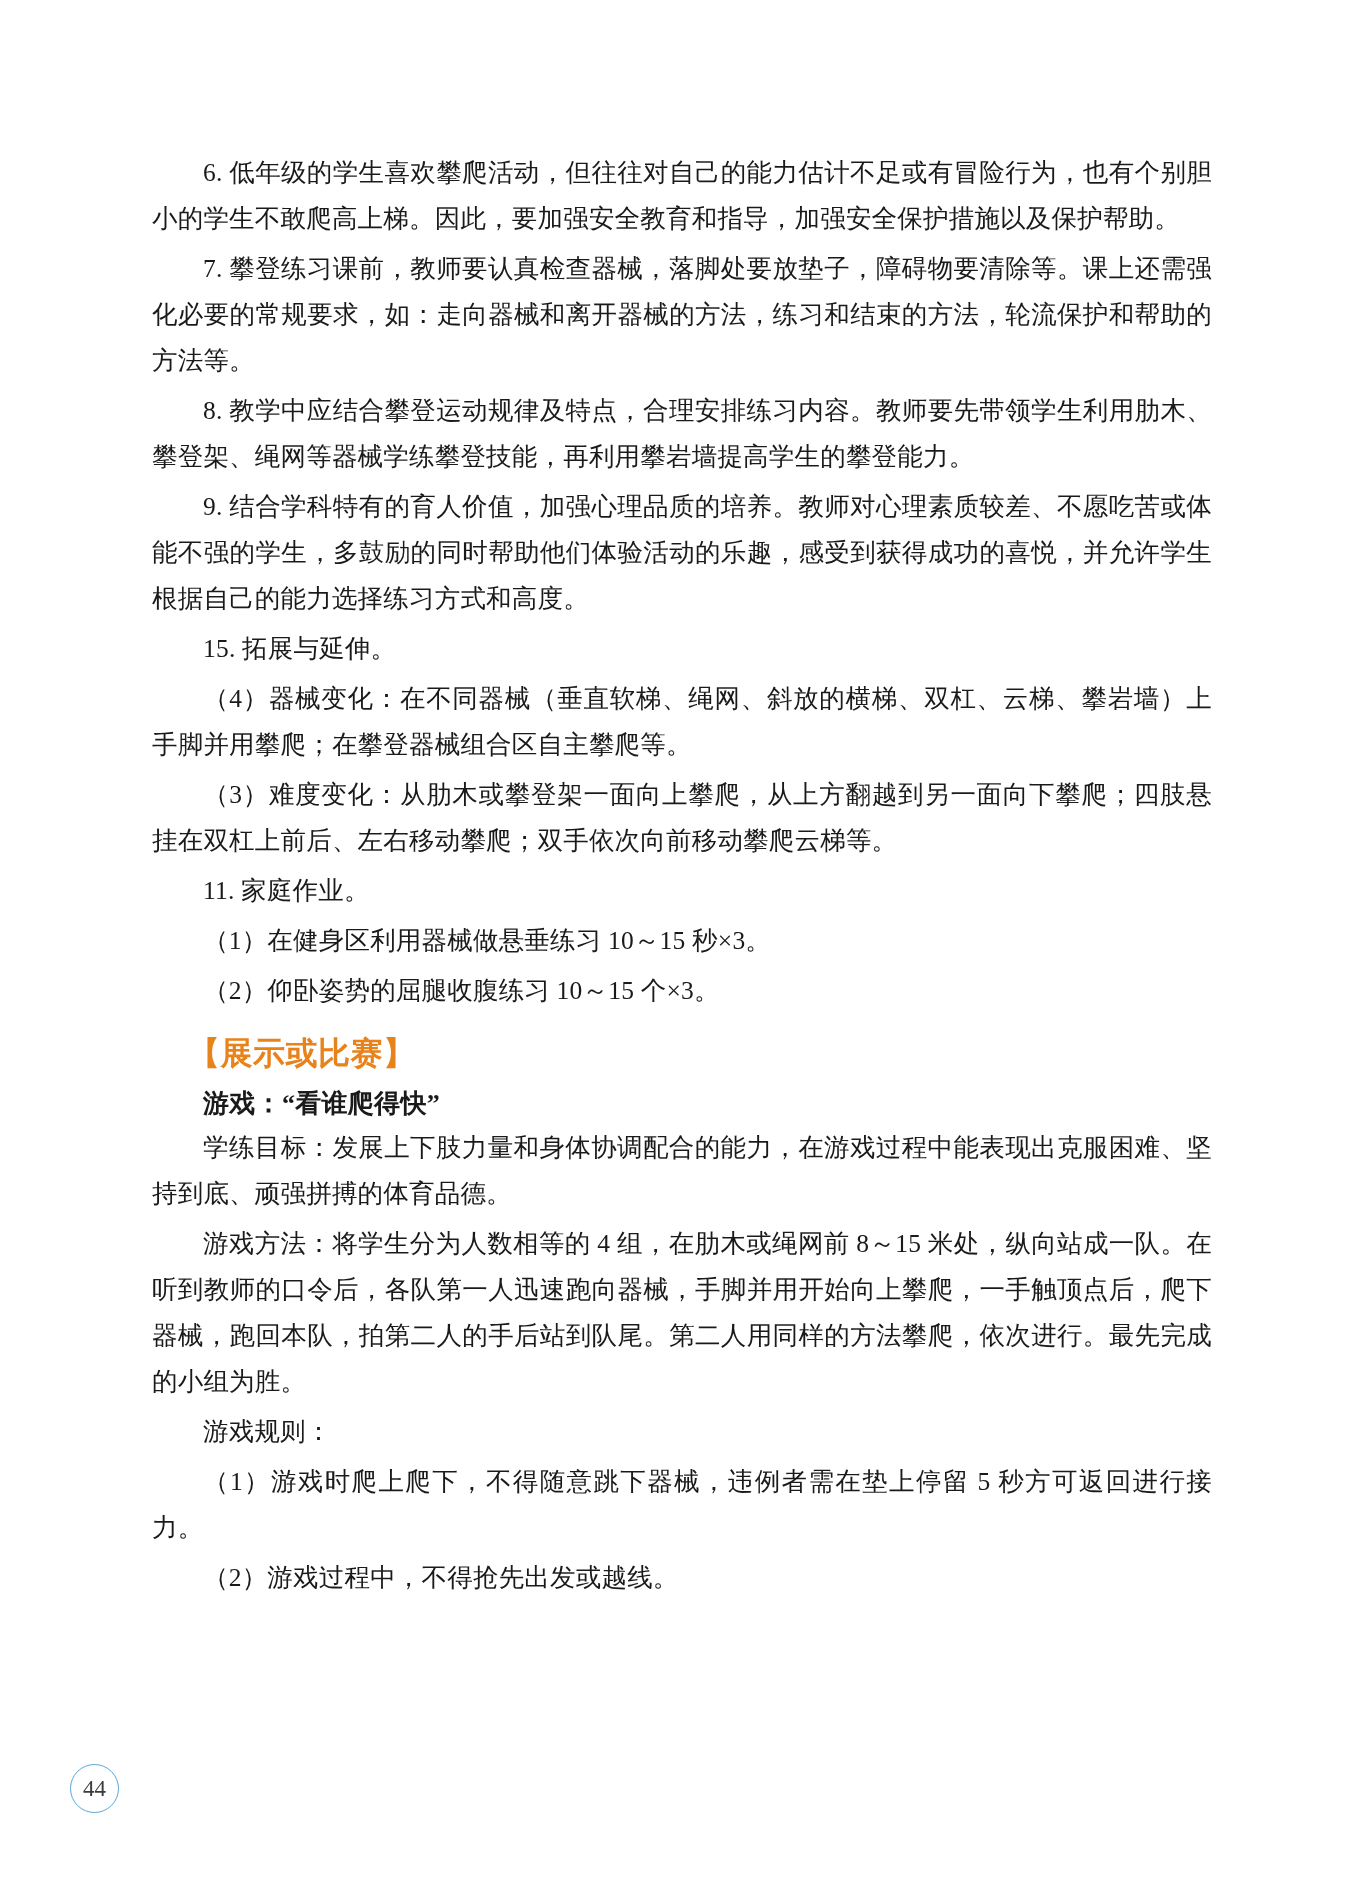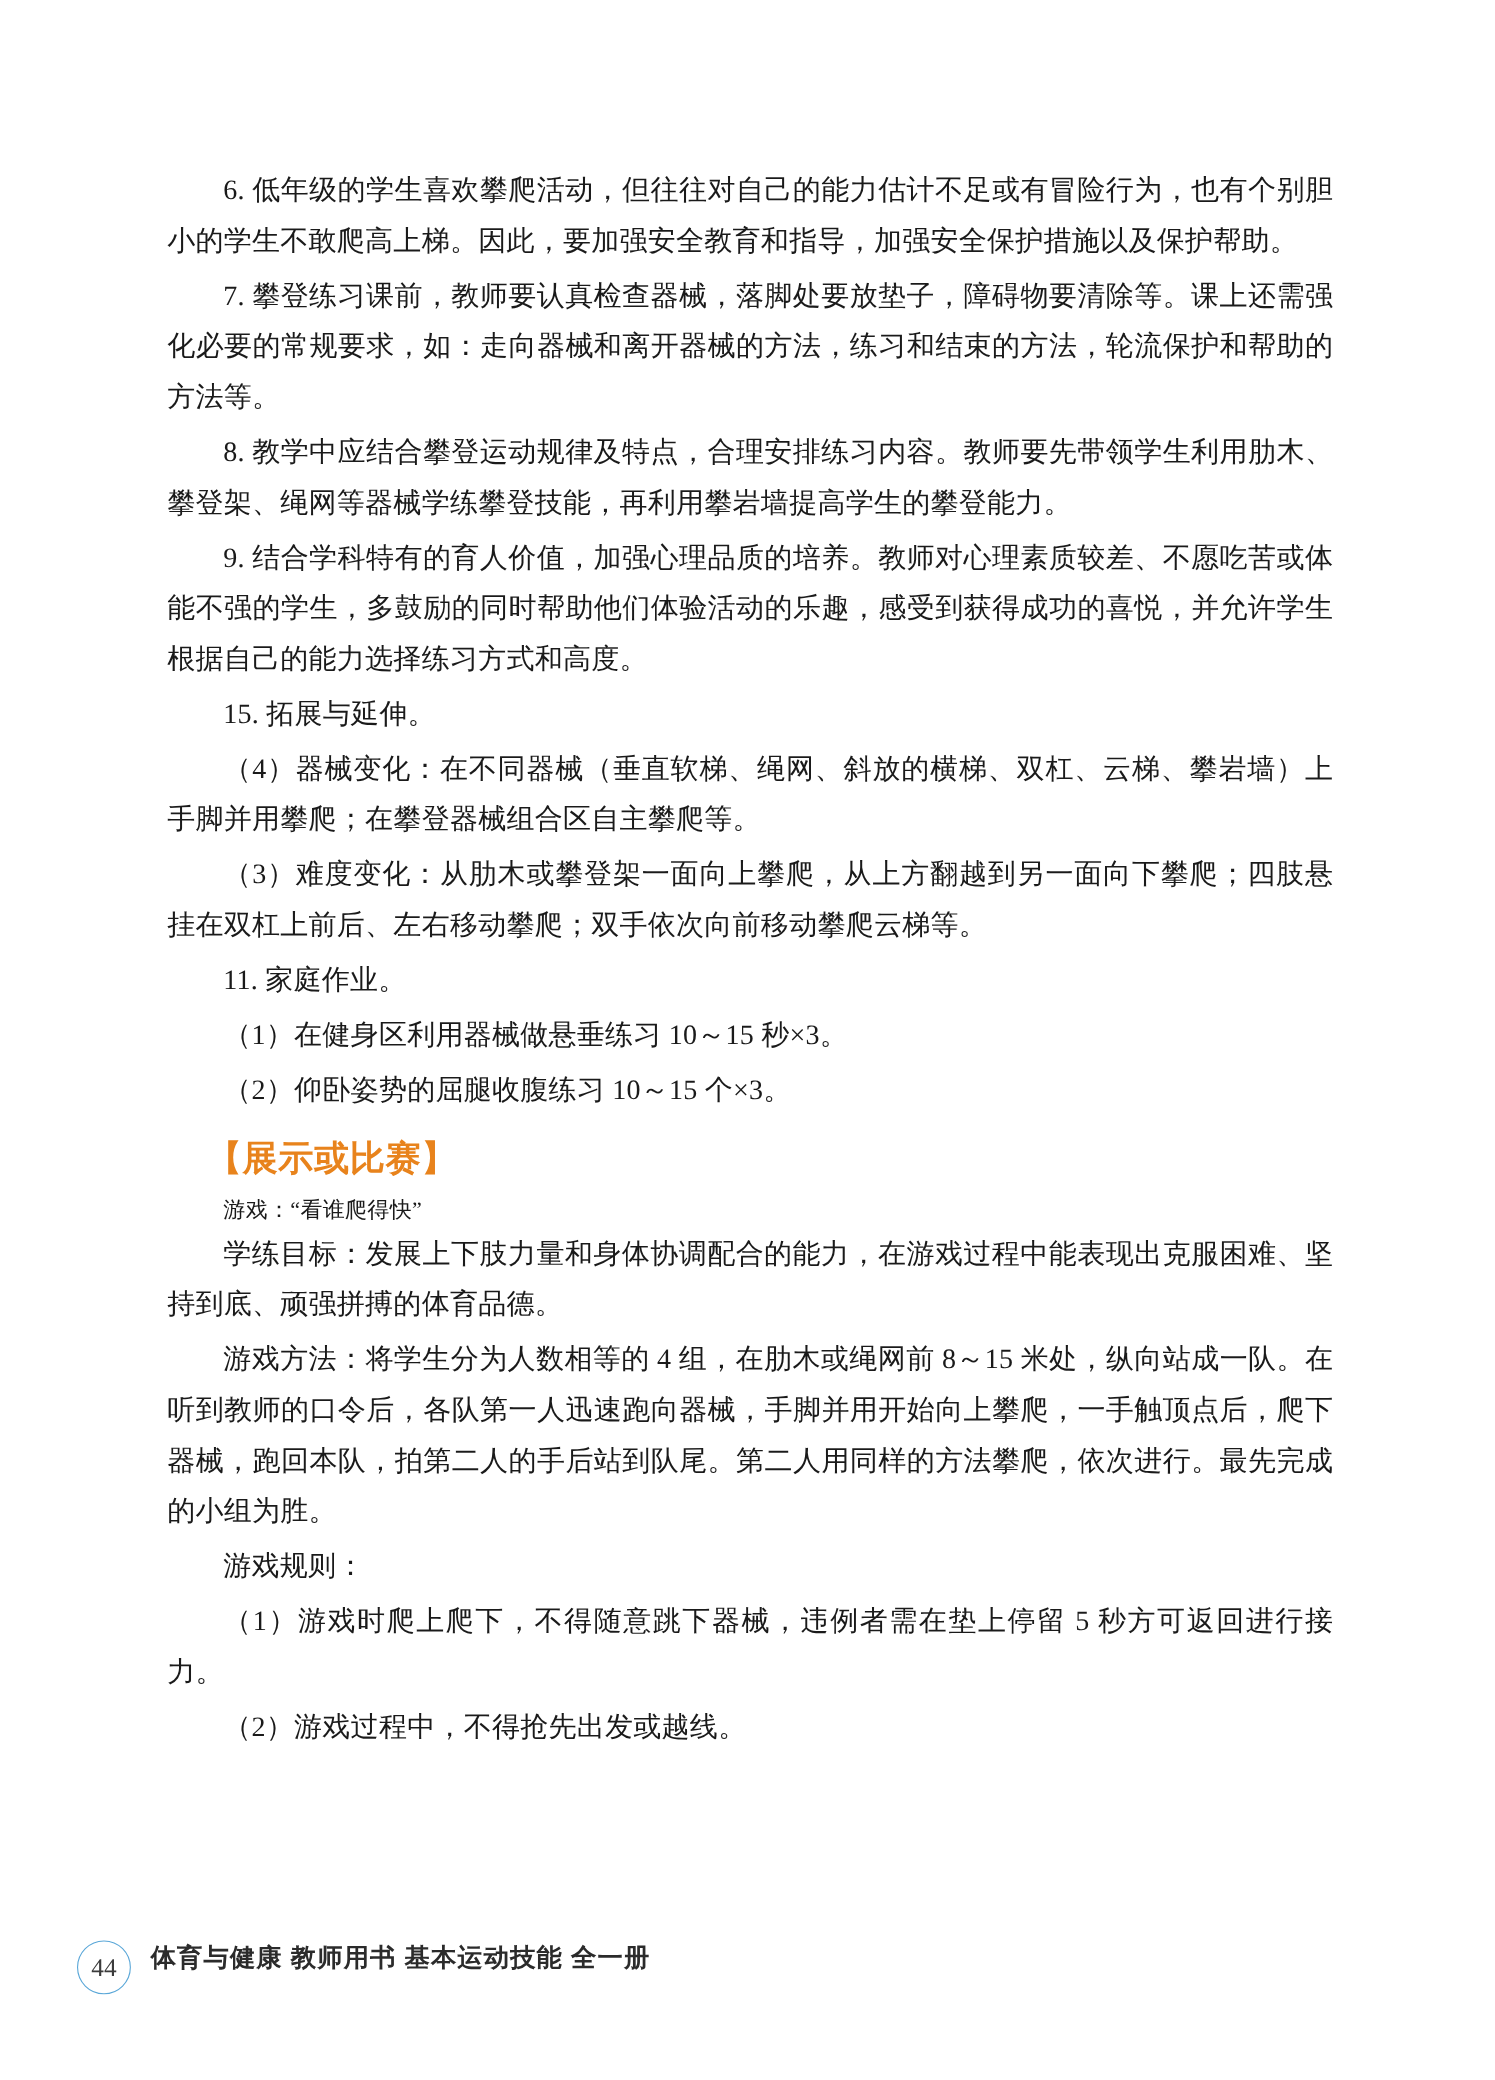--- a/index.html
+++ b/index.html
@@ -40,22 +40,22 @@
   .section-head {
     margin: 18px 0 6px 0;
     font-size: 32px;
     color: #e8831c;
     font-weight: bold;
     text-indent: 36px;
     letter-spacing: 0.5px;
   }
   .sub-head {
     margin: 10px 0 4px 0;
-    font-size: 20px;
-    font-weight: normal;
+    font-size: 26px;
+    font-weight: bold;
     text-indent: 51px;
     letter-spacing: 0.3px;
   }
   .footer {
     position: absolute;
     left: 70px;
     bottom: 78px;
     display: flex;
     align-items: flex-start;
     gap: 18px;
@@ -105,16 +105,15 @@
     <p class="body-par indent">学练目标：发展上下肢力量和身体协调配合的能力，在游戏过程中能表现出克服困难、坚持到底、顽强拼搏的体育品德。</p>
     <p class="body-par indent">游戏方法：将学生分为人数相等的 4 组，在肋木或绳网前 8～15 米处，纵向站成一队。在听到教师的口令后，各队第一人迅速跑向器械，手脚并用开始向上攀爬，一手触顶点后，爬下器械，跑回本队，拍第二人的手后站到队尾。第二人用同样的方法攀爬，依次进行。最先完成的小组为胜。</p>
     <p class="body-par indent">游戏规则：</p>
     <p class="body-par indent">（1）游戏时爬上爬下，不得随意跳下器械，违例者需在垫上停留 5 秒方可返回进行接力。</p>
     <p class="body-par indent">（2）游戏过程中，不得抢先出发或越线。</p>
 
   </div>
 
   <div class="footer">
     <div class="page-num-circle">44</div>
-    <div class="footer-text">体育与健康  教师用书  基本运动技能  全一册</div>
   </div>
 
 </div>
 
 </body></html>

